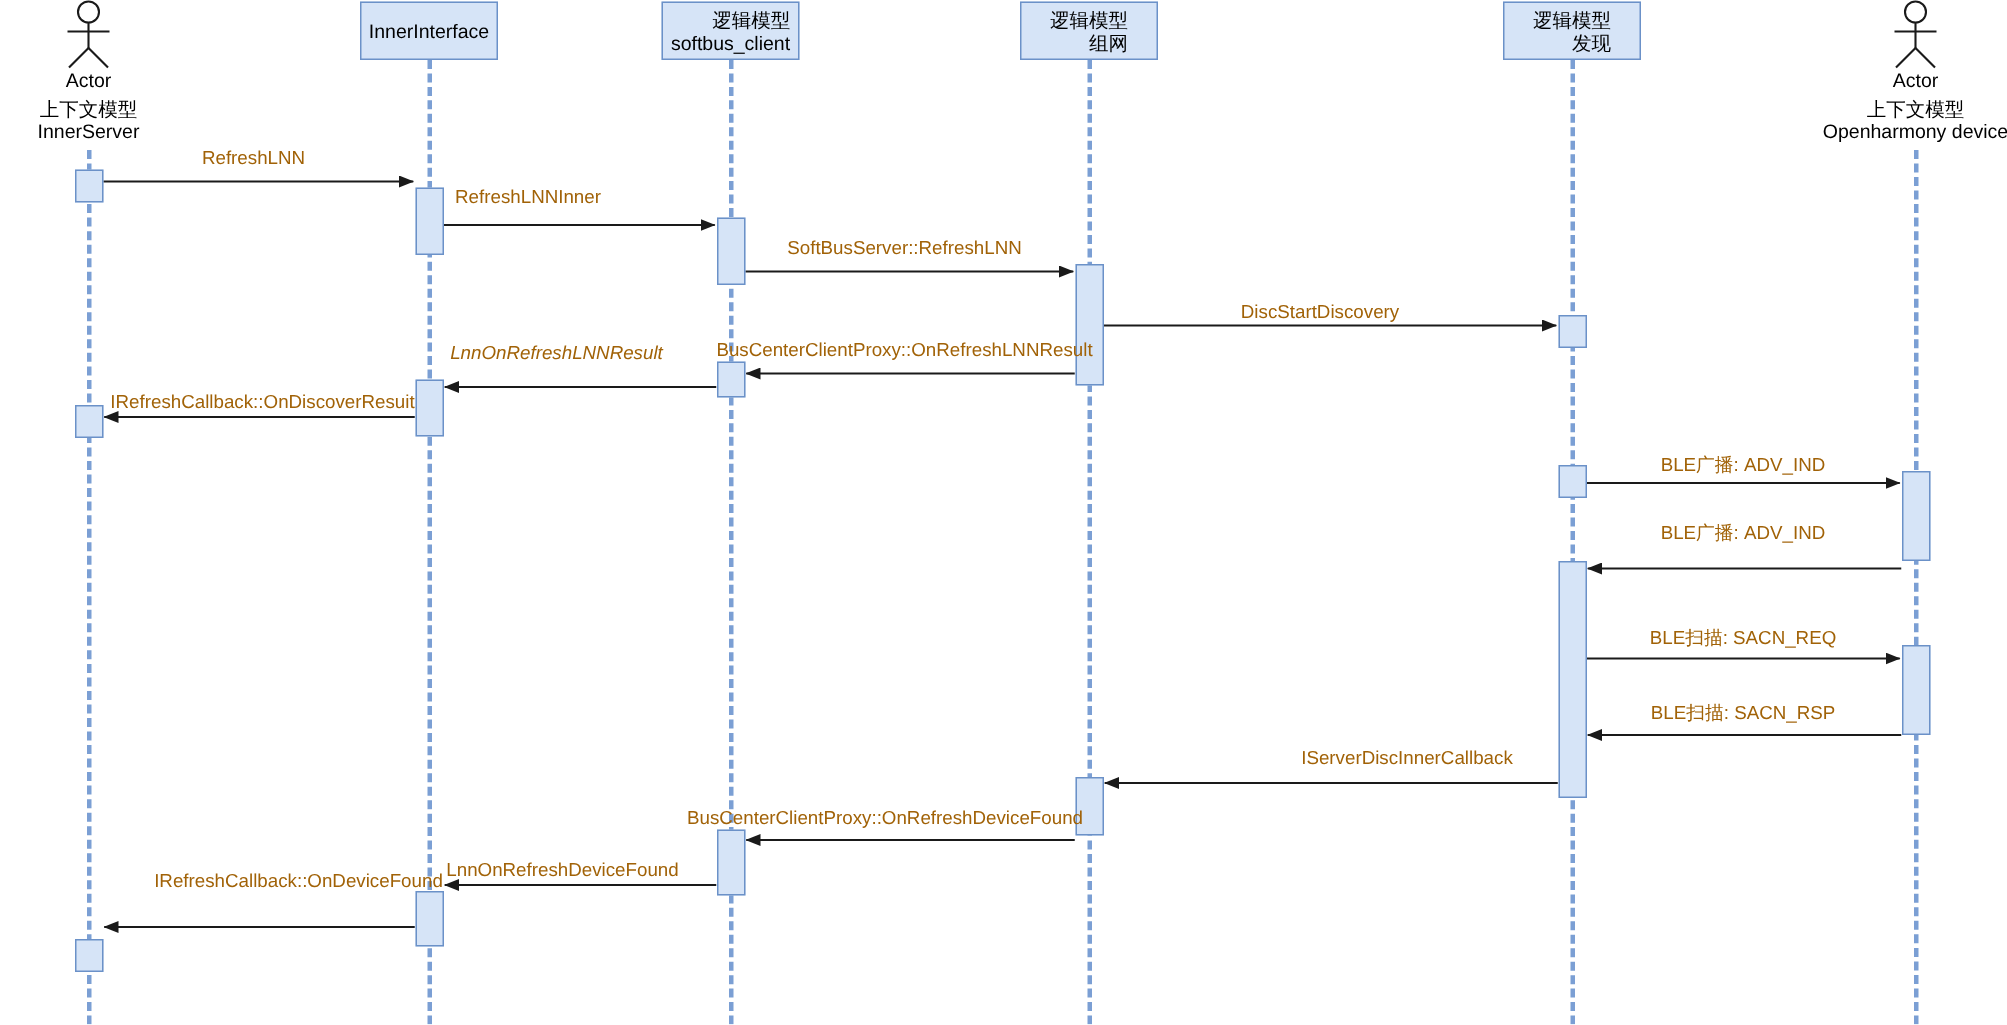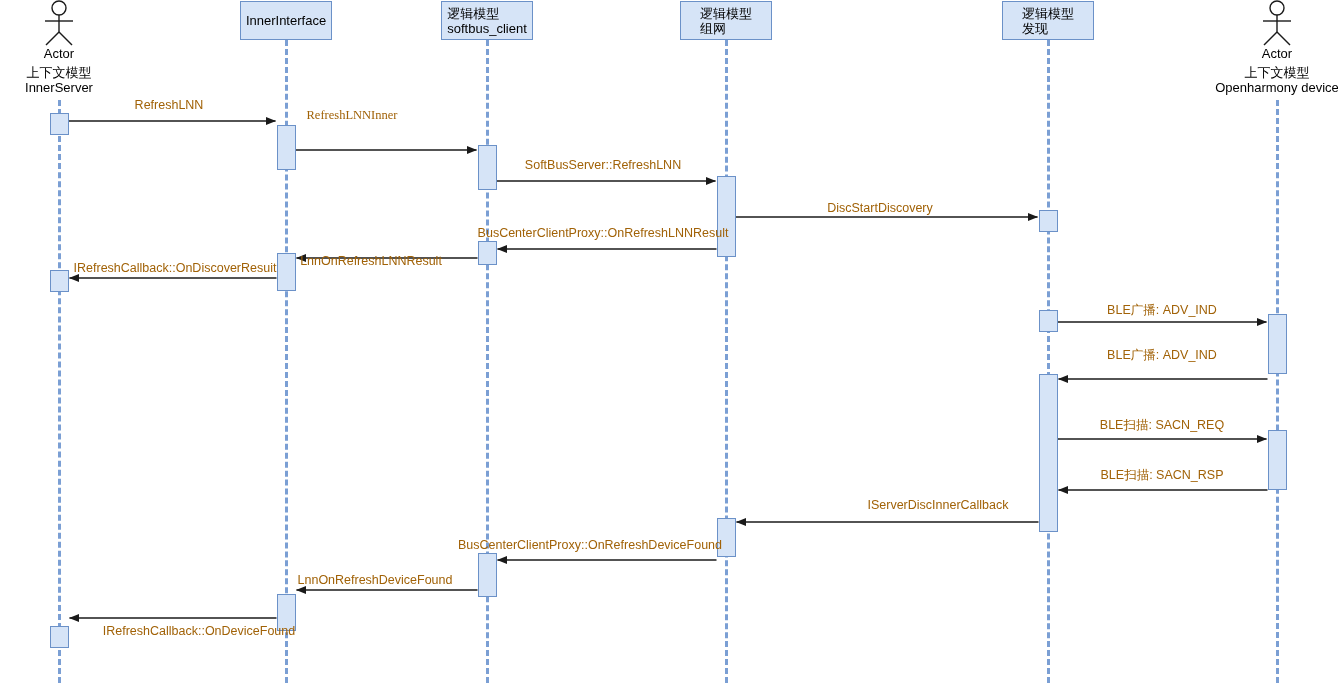--- a/index.html
+++ b/index.html
@@ -17,21 +17,21 @@
   }
   
   .pbox {
     position: absolute;
     box-sizing: border-box;
     background: #d6e4f7;
     border: 1px solid #6b91c8;
     color: #000000;
     font-size: 13px;
     line-height: 15px;
-    text-align: left;
+    text-align: right;
     display: flex;
     flex-direction: column;
     align-items: center;
     justify-content: center;
     white-space: pre-line;
     padding: 2px 4px;
   }
   
   .actor-fig {
     position: absolute;
@@ -153,27 +153,27 @@
     <div class="activation" style="left: 477.5px; top: 241px; width: 19px; height: 24px;"></div>
     <div class="activation" style="left: 477.5px; top: 553px; width: 19px; height: 44px;"></div>
     <div class="activation" style="left: 716.5px; top: 176px; width: 19px; height: 81px;"></div>
     <div class="activation" style="left: 716.5px; top: 518px; width: 19px; height: 39px;"></div>
     <div class="activation" style="left: 1038.5px; top: 210px; width: 19px; height: 22px;"></div>
     <div class="activation" style="left: 1038.5px; top: 310px; width: 19px; height: 22px;"></div>
     <div class="activation" style="left: 1038.5px; top: 374px; width: 19px; height: 158px;"></div>
     <div class="activation" style="left: 1267.5px; top: 314px; width: 19px; height: 60px;"></div>
     <div class="activation" style="left: 1267.5px; top: 430px; width: 19px; height: 60px;"></div>
     <div class="msg-label" style="left: 169px; top: 98px;">RefreshLNN</div>
-    <div class="msg-label" style="left: 352px; top: 108px; font-family: Liberation Serif, serif;">RefreshLNNInner</div>
+    <div class="msg-label" style="left: 352px; top: 124px;">RefreshLNNInner</div>
     <div class="msg-label" style="left: 603px; top: 158px;">SoftBusServer::RefreshLNN</div>
     <div class="msg-label" style="left: 880px; top: 201px;">DiscStartDiscovery</div>
     <div class="msg-label" style="left: 603px; top: 226px;">BusCenterClientProxy::OnRefreshLNNResult</div>
-    <div class="msg-label" style="left: 371px; top: 254px;">LnnOnRefreshLNNResult</div>
+    <div class="msg-label" style="left: 371px; top: 228px; font-style: italic;">LnnOnRefreshLNNResult</div>
     <div class="msg-label" style="left: 175px; top: 261px;">IRefreshCallback::OnDiscoverResuit</div>
     <div class="msg-label" style="left: 1162px; top: 303px;">BLE广播: ADV_IND</div>
     <div class="msg-label" style="left: 1162px; top: 348px;">BLE广播: ADV_IND</div>
     <div class="msg-label" style="left: 1162px; top: 418px;">BLE扫描: SACN_REQ</div>
     <div class="msg-label" style="left: 1162px; top: 468px;">BLE扫描: SACN_RSP</div>
     <div class="msg-label" style="left: 890px; top: 498px; margin-left: 48px;">IServerDiscInnerCallback</div>
     <div class="msg-label" style="left: 590px; top: 538px;">BusCenterClientProxy::OnRefreshDeviceFound</div>
     <div class="msg-label" style="left: 375px; top: 573px;">LnnOnRefreshDeviceFound</div>
-    <div class="msg-label" style="left: 175px; top: 624px; padding-left: 48px;">IRefreshCallback::OnDeviceFound</div>
+    <div class="msg-label" style="left: 175px; top: 580px; padding-left: 48px;">IRefreshCallback::OnDeviceFound</div>
   </div>
 
 </body></html>

